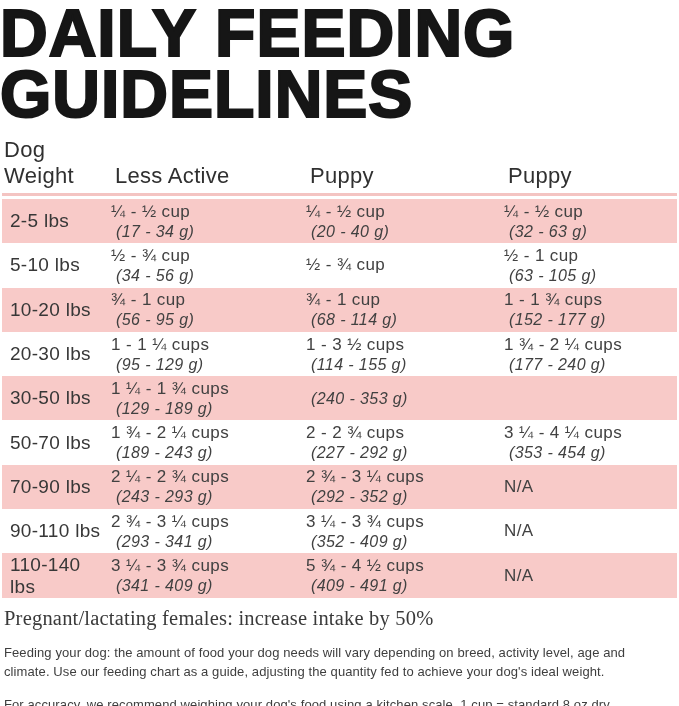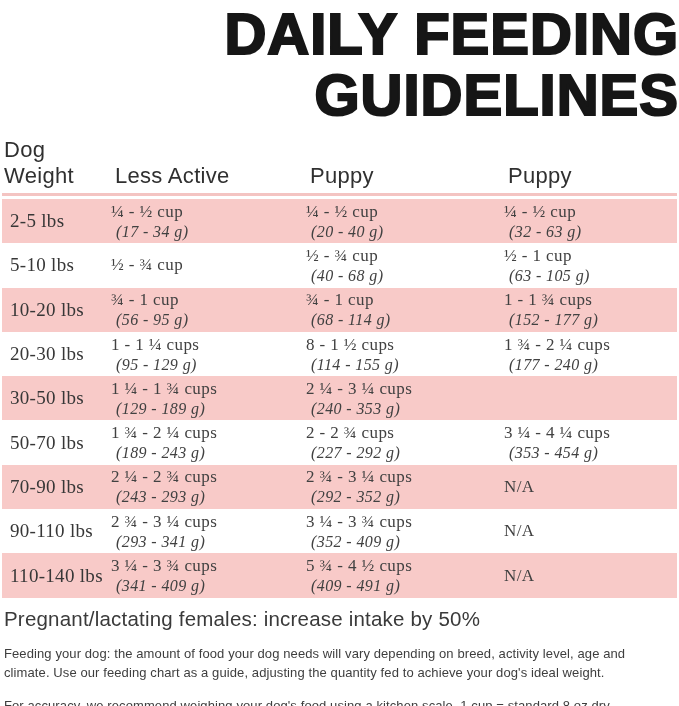--- a/index.html
+++ b/index.html
@@ -4,38 +4,38 @@
 <style>
   :root{
     --pink:#f8cac8;
     --rule-pink:#f4c4c2;
     --ink:#161616;
     --text:#414141;
   }
   *{margin:0;padding:0;box-sizing:border-box;}
   body{background:#fff;font-family:"Liberation Sans",sans-serif;}
   .page{position:relative;width:679px;height:706px;background:#fff;overflow:hidden;color:var(--text);}
-  .title{padding-top:3px;text-align:right;font-size:58px;line-height:61px;font-weight:bold;
+  .title{padding-top:3px;text-align:left;font-size:66px;line-height:61px;font-weight:bold;
          letter-spacing:1px;color:var(--ink);-webkit-text-stroke:2.2px var(--ink);}
   .title-line{display:block;}
   .thead{display:flex;align-items:flex-end;padding:12px 0 0 4px;
          font-size:22px;line-height:26px;color:#303030;letter-spacing:0.3px;justify-content:center;}
   .w-col{width:111px;}
   .c2{width:195px;}
   .c3{width:198px;}
   .c4{flex:1;}
   .header-rule{height:3px;background:var(--rule-pink);margin:4px 2px 3px 2px;}
   .row{display:flex;align-items:center;height:44.3px;margin:0 2px;}
   .row.shaded{background:var(--pink);}
-  .cell{box-sizing:border-box;font-family:Liberation Serif, serif;}
+  .cell{box-sizing:border-box;}
   .cell.weight{width:109px;padding-left:8px;font-size:19px;color:#373737;letter-spacing:0.3px;}
   .amount{font-size:17px;line-height:20px;letter-spacing:0.4px;color:var(--text);}
   .grams{font-size:16px;line-height:19px;font-style:italic;padding-left:5px;letter-spacing:0.4px;color:var(--text);}
   .na{font-size:17px;letter-spacing:0.4px;color:var(--text);}
-  .note-large{margin:9px 0 0 4px;font-size:20.5px;color:#3a3a3a;letter-spacing:0.2px;}
+  .note-large{margin:9px 0 0 4px;font-size:20.5px;color:#3a3a3a;letter-spacing:0.2px;font-family:Liberation Serif, serif;}
   .note-small{margin:13px 0 0 4px;font-size:13px;line-height:19.5px;color:#3e3e3e;max-width:662px;letter-spacing:0.1px;}
 </style>
 </head>
 <body>
 
 <div class="page">
 
   <h1 class="title">
     <span class="title-line">DAILY FEEDING</span>
     <span class="title-line">GUIDELINES</span>
@@ -66,24 +66,24 @@
     <div class="cell c4">
             <div class="amount">¼ - ½ cup</div>
             <div class="grams">(32 - 63 g)</div>
           </div>
   </div>
 
   <div class="row">
     <div class="cell weight">5-10 lbs</div>
     <div class="cell c2">
             <div class="amount">½ - ¾ cup</div>
+            <div class="grams">(34 - 56 g)</div>
           </div>
     <div class="cell c3">
             <div class="amount">½ - ¾ cup</div>
-            <div class="grams">(40 - 68 g)</div>
           </div>
     <div class="cell c4">
             <div class="amount">½ - 1 cup</div>
             <div class="grams">(63 - 105 g)</div>
           </div>
   </div>
 
   <div class="row shaded">
     <div class="cell weight">10-20 lbs</div>
     <div class="cell c2">
@@ -100,37 +100,36 @@
           </div>
   </div>
 
   <div class="row">
     <div class="cell weight">20-30 lbs</div>
     <div class="cell c2">
             <div class="amount">1 - 1 ¼ cups</div>
             <div class="grams">(95 - 129 g)</div>
           </div>
     <div class="cell c3">
-            <div class="amount">8 - 1 ½ cups</div>
+            <div class="amount">1 - 3 ½ cups</div>
             <div class="grams">(114 - 155 g)</div>
           </div>
     <div class="cell c4">
             <div class="amount">1 ¾ - 2 ¼ cups</div>
             <div class="grams">(177 - 240 g)</div>
           </div>
   </div>
 
   <div class="row shaded">
     <div class="cell weight">30-50 lbs</div>
     <div class="cell c2">
             <div class="amount">1 ¼ - 1 ¾ cups</div>
             <div class="grams">(129 - 189 g)</div>
           </div>
     <div class="cell c4">
-            <div class="amount">2 ¼ - 3 ¼ cups</div>
             <div class="grams">(240 - 353 g)</div>
           </div>
   </div>
 
   <div class="row">
     <div class="cell weight">50-70 lbs</div>
     <div class="cell c2">
             <div class="amount">1 ¾ - 2 ¼ cups</div>
             <div class="grams">(189 - 243 g)</div>
           </div>

